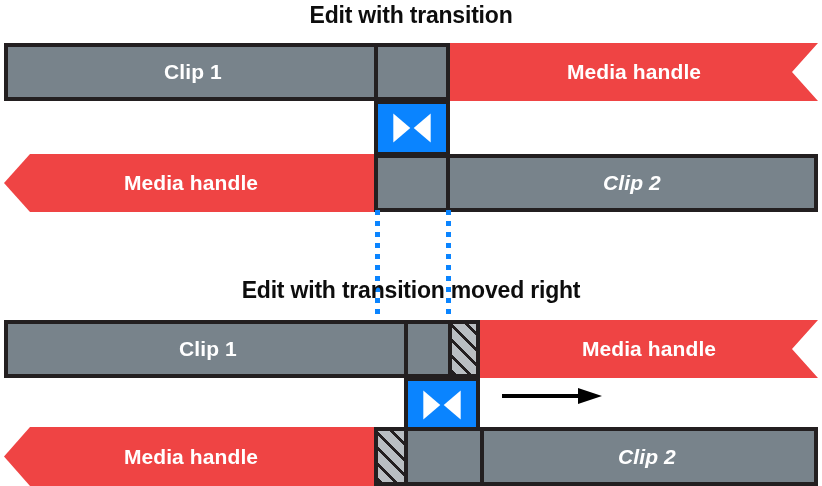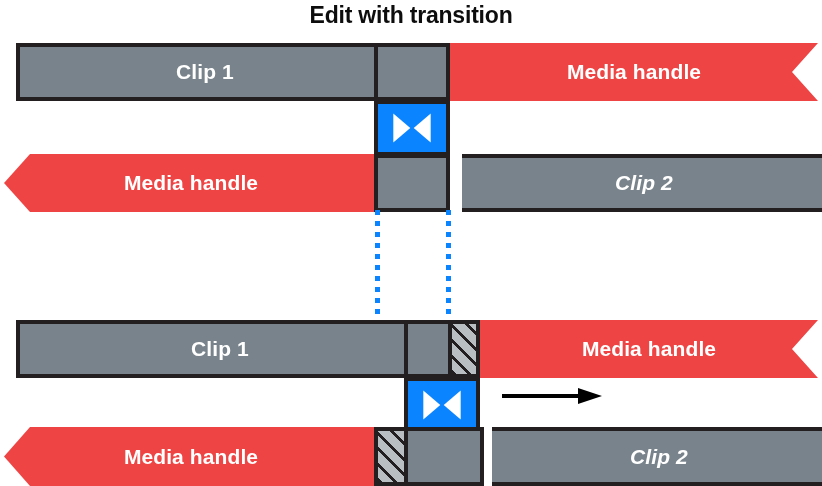--- a/index.html
+++ b/index.html
@@ -30,21 +30,20 @@
     justify-content: center;
     color: #ffffff;
     font-weight: bold;
     font-size: 21px;
     white-space: nowrap;
     letter-spacing: 0.1px;
   }
   .clip {
     background: #78838b;
     border: 4px solid #231f20;
-    margin-left: 12px;
   }
   .clip.no-right { border-right: none; }
   .clip.no-left  { border-left: none; font-style: italic; }
 
   .handle {
     background: #ef4444;
     color: #ffffff;
   }
   
   .handle.notch-right {
@@ -119,20 +118,21 @@
 
   <div class="seg handle notch-left" style="left:4px; top:154px; width:374px; height:58px;">Media handle</div>
 
   <div class="seg clip no-left" style="left:450px; top:154px; width:368px; height:58px;">Clip 2</div>
 
   <div class="overlap" style="left:374px; top:154px; width:76px; height:58px;"></div>
 
   <div class="guide" style="left:375px; top:210px; height:112px;"></div>
   <div class="guide" style="left:446px; top:210px; height:112px;"></div>
 
+  <div class="title" id="title-bottom">Edit with transition moved right</div>
 
   <div class="seg clip no-right" style="left:4px; top:320px; width:404px; height:58px;">Clip 1</div>
 
   <div class="seg handle notch-right" style="left:480px; top:320px; width:338px; height:58px;">Media handle</div>
 
   <div class="overlap" style="left:404px; top:320px; width:48px; height:58px;"></div>
 
   <div class="hatch" style="left:448px; top:320px; width:32px; height:58px;"></div>
 
   <div class="transition" style="left:404px; top:377px; width:76px; height:56px;">

